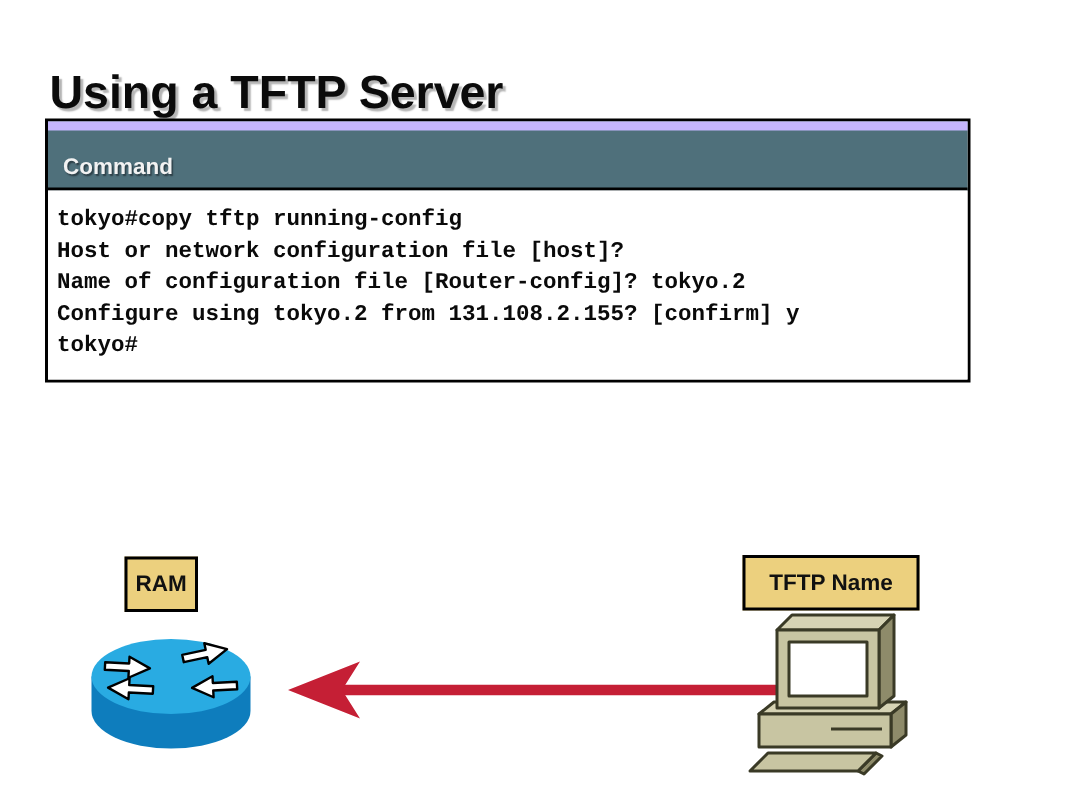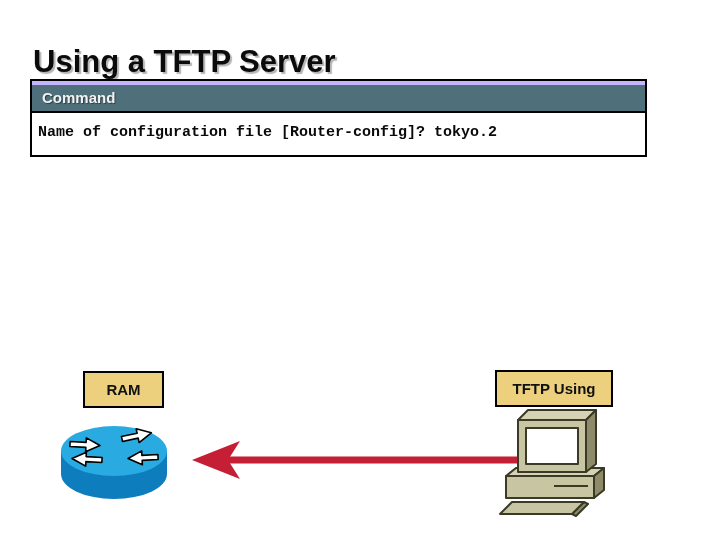--- a/index.html
+++ b/index.html
@@ -20,63 +20,67 @@
     letter-spacing:0px;
     text-shadow:2px 2px 1px #b5b5b5;
     margin-top:16px;
   }
   .command-panel{
     position:absolute;left:30px;top:79px;width:617px;
     border:2px solid #000;
   }
   .command-header{
     background:var(--header-bg);
-    border-top:4px solid #c4b5fd;
+    border-top:6px solid #c4b5fd;
     border-bottom:2px solid #000;
-    padding:4px 10px 5px 10px;
+    padding:16px 10px 5px 10px;
     font-size:15px;font-weight:bold;color:#f2f2f2;
     text-shadow:1px 1px 1px #2c3e46;
   }
   .console{
     background:#ffffff;
     padding:9px 6px 12px 6px;
   }
   .console-line{
     font-family:"Liberation Mono","DejaVu Sans Mono",monospace;
     font-weight:bold;font-size:15px;line-height:21px;
     color:#0a0a0a;white-space:pre;
   }
   .diagram-label{
     position:absolute;height:37px;
     background:var(--label-bg);
     border:2px solid #000;
     display:flex;align-items:center;justify-content:center;
     font-size:15px;font-weight:bold;color:#111;
   }
-  .label-ram{left:83px;top:371px;width:81px;}
+  .label-ram{left:83px;top:371px;width:49px;}
   .label-tftp{left:495px;top:370px;width:118px;}
   .router-wrap{position:absolute;left:58px;top:424px;width:112px;height:80px;z-index:2;}
   .computer-wrap{position:absolute;left:496px;top:406px;width:130px;height:112px;z-index:2;}
   .arrow-wrap{position:absolute;left:190px;top:438px;width:335px;height:44px;z-index:1;}
 </style>
 </head>
 <body>
 
 <div class="slide-title">Using a TFTP Server</div>
 
 <div class="command-panel">
   <div class="command-header">Command</div>
   <div class="console">
+    <div class="console-line">tokyo#copy tftp running-config</div>
+    <div class="console-line">Host or network configuration file [host]?</div>
     <div class="console-line">Name of configuration file [Router-config]? tokyo.2</div>
+    <div class="console-line">Configure using tokyo.2 from 131.108.2.155? [confirm] y</div>
+    <div class="console-line">tokyo#</div>
   </div>
 </div>
 
 <div class="diagram-label label-ram">RAM</div>
 
-<div class="diagram-label label-tftp">TFTP Using</div>
+<div class="diagram-label label-tftp">TFTP Name</div>
 
 <div class="arrow-wrap">
   <svg width="335" height="44" viewBox="0 0 335 44">
     <rect x="36" y="18.5" width="299" height="7" fill="#c51f35"></rect>
     <polygon points="2,22 50,3 38,22 50,41" fill="#c51f35"></polygon>
   </svg>
 </div>
 
 <div class="router-wrap">
   <svg width="112" height="80" viewBox="0 0 112 80">

